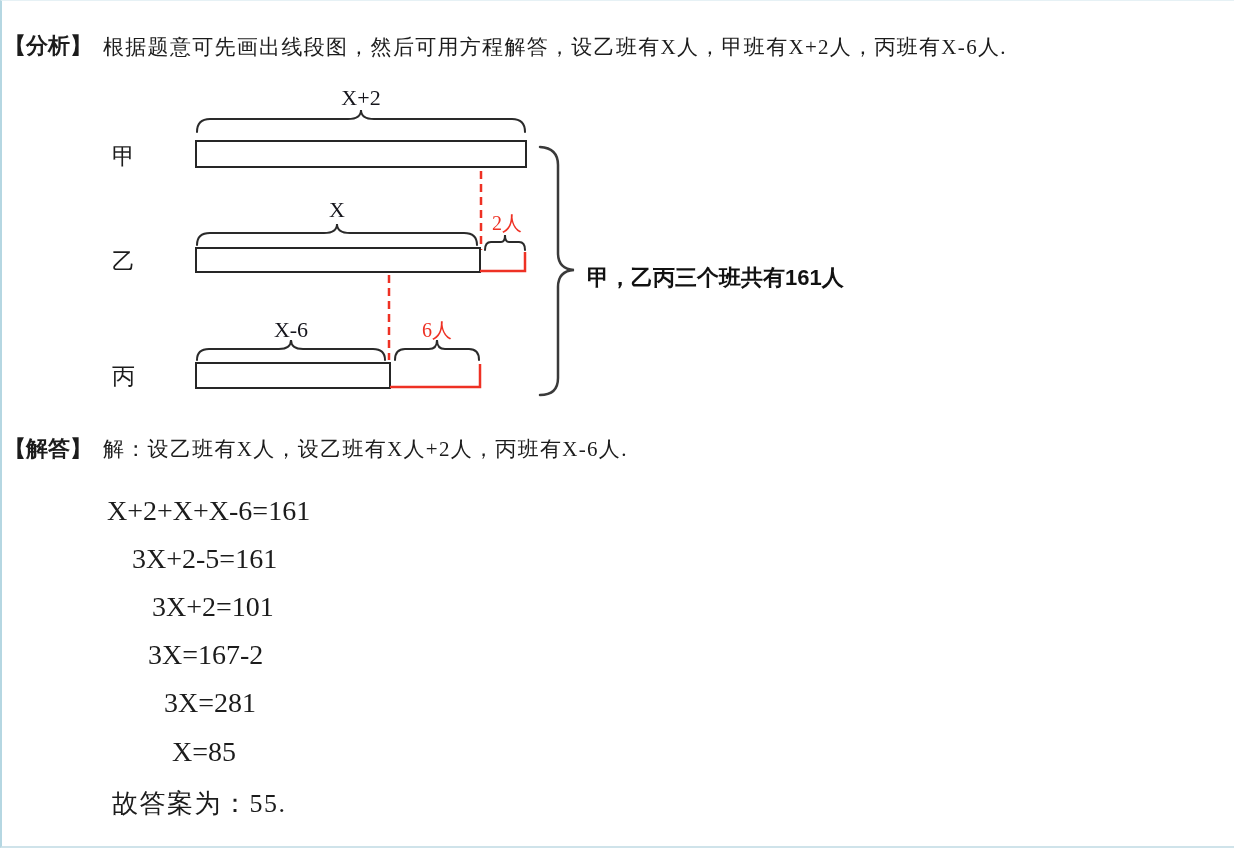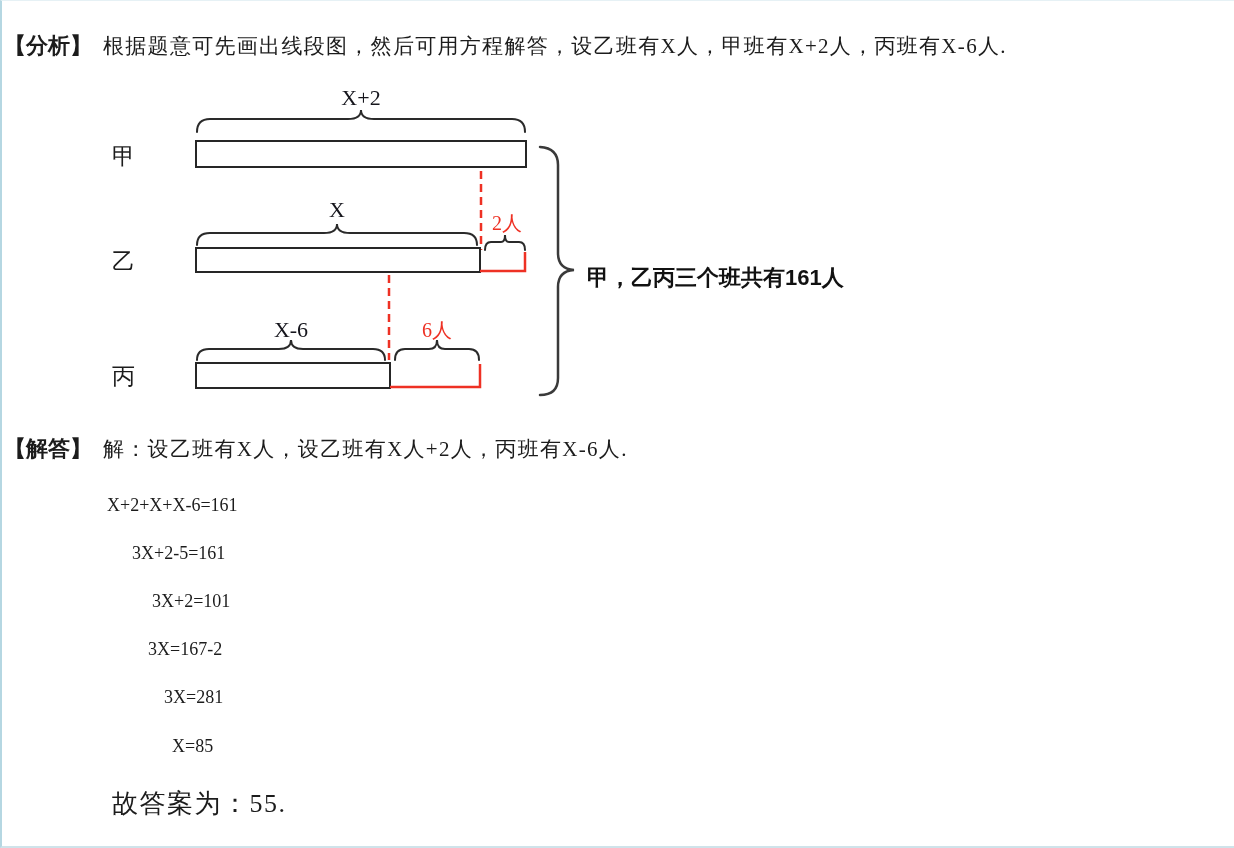--- a/index.html
+++ b/index.html
@@ -25,25 +25,25 @@
     font-weight:bold;
     font-size:22px;
     flex:0 0 auto;
   }
   .body-text{
     font-size:21px;
     letter-spacing:1.3px;
     margin-left:11px;
     padding-top:1px;
   }
-  .analysis-line{left:2px;top:30px;}
+  .analysis-line{left:2px;top:30px;align-items:flex-end;}
   .solution-line{left:2px;top:433px;}
   .step{
     position:absolute;
-    font-size:18px;
+    font-size:28px;
     font-family:"Liberation Serif","DejaVu Serif",serif;
     white-space:nowrap;
   }
   .step-0{left:105px;top:494px;}
   .step-1{left:130px;top:542px;}
   .step-2{left:150px;top:590px;}
   .step-3{left:146px;top:638px;}
   .step-4{left:162px;top:686px;}
   .step-5{left:170px;top:735px;}
   .conclusion{

